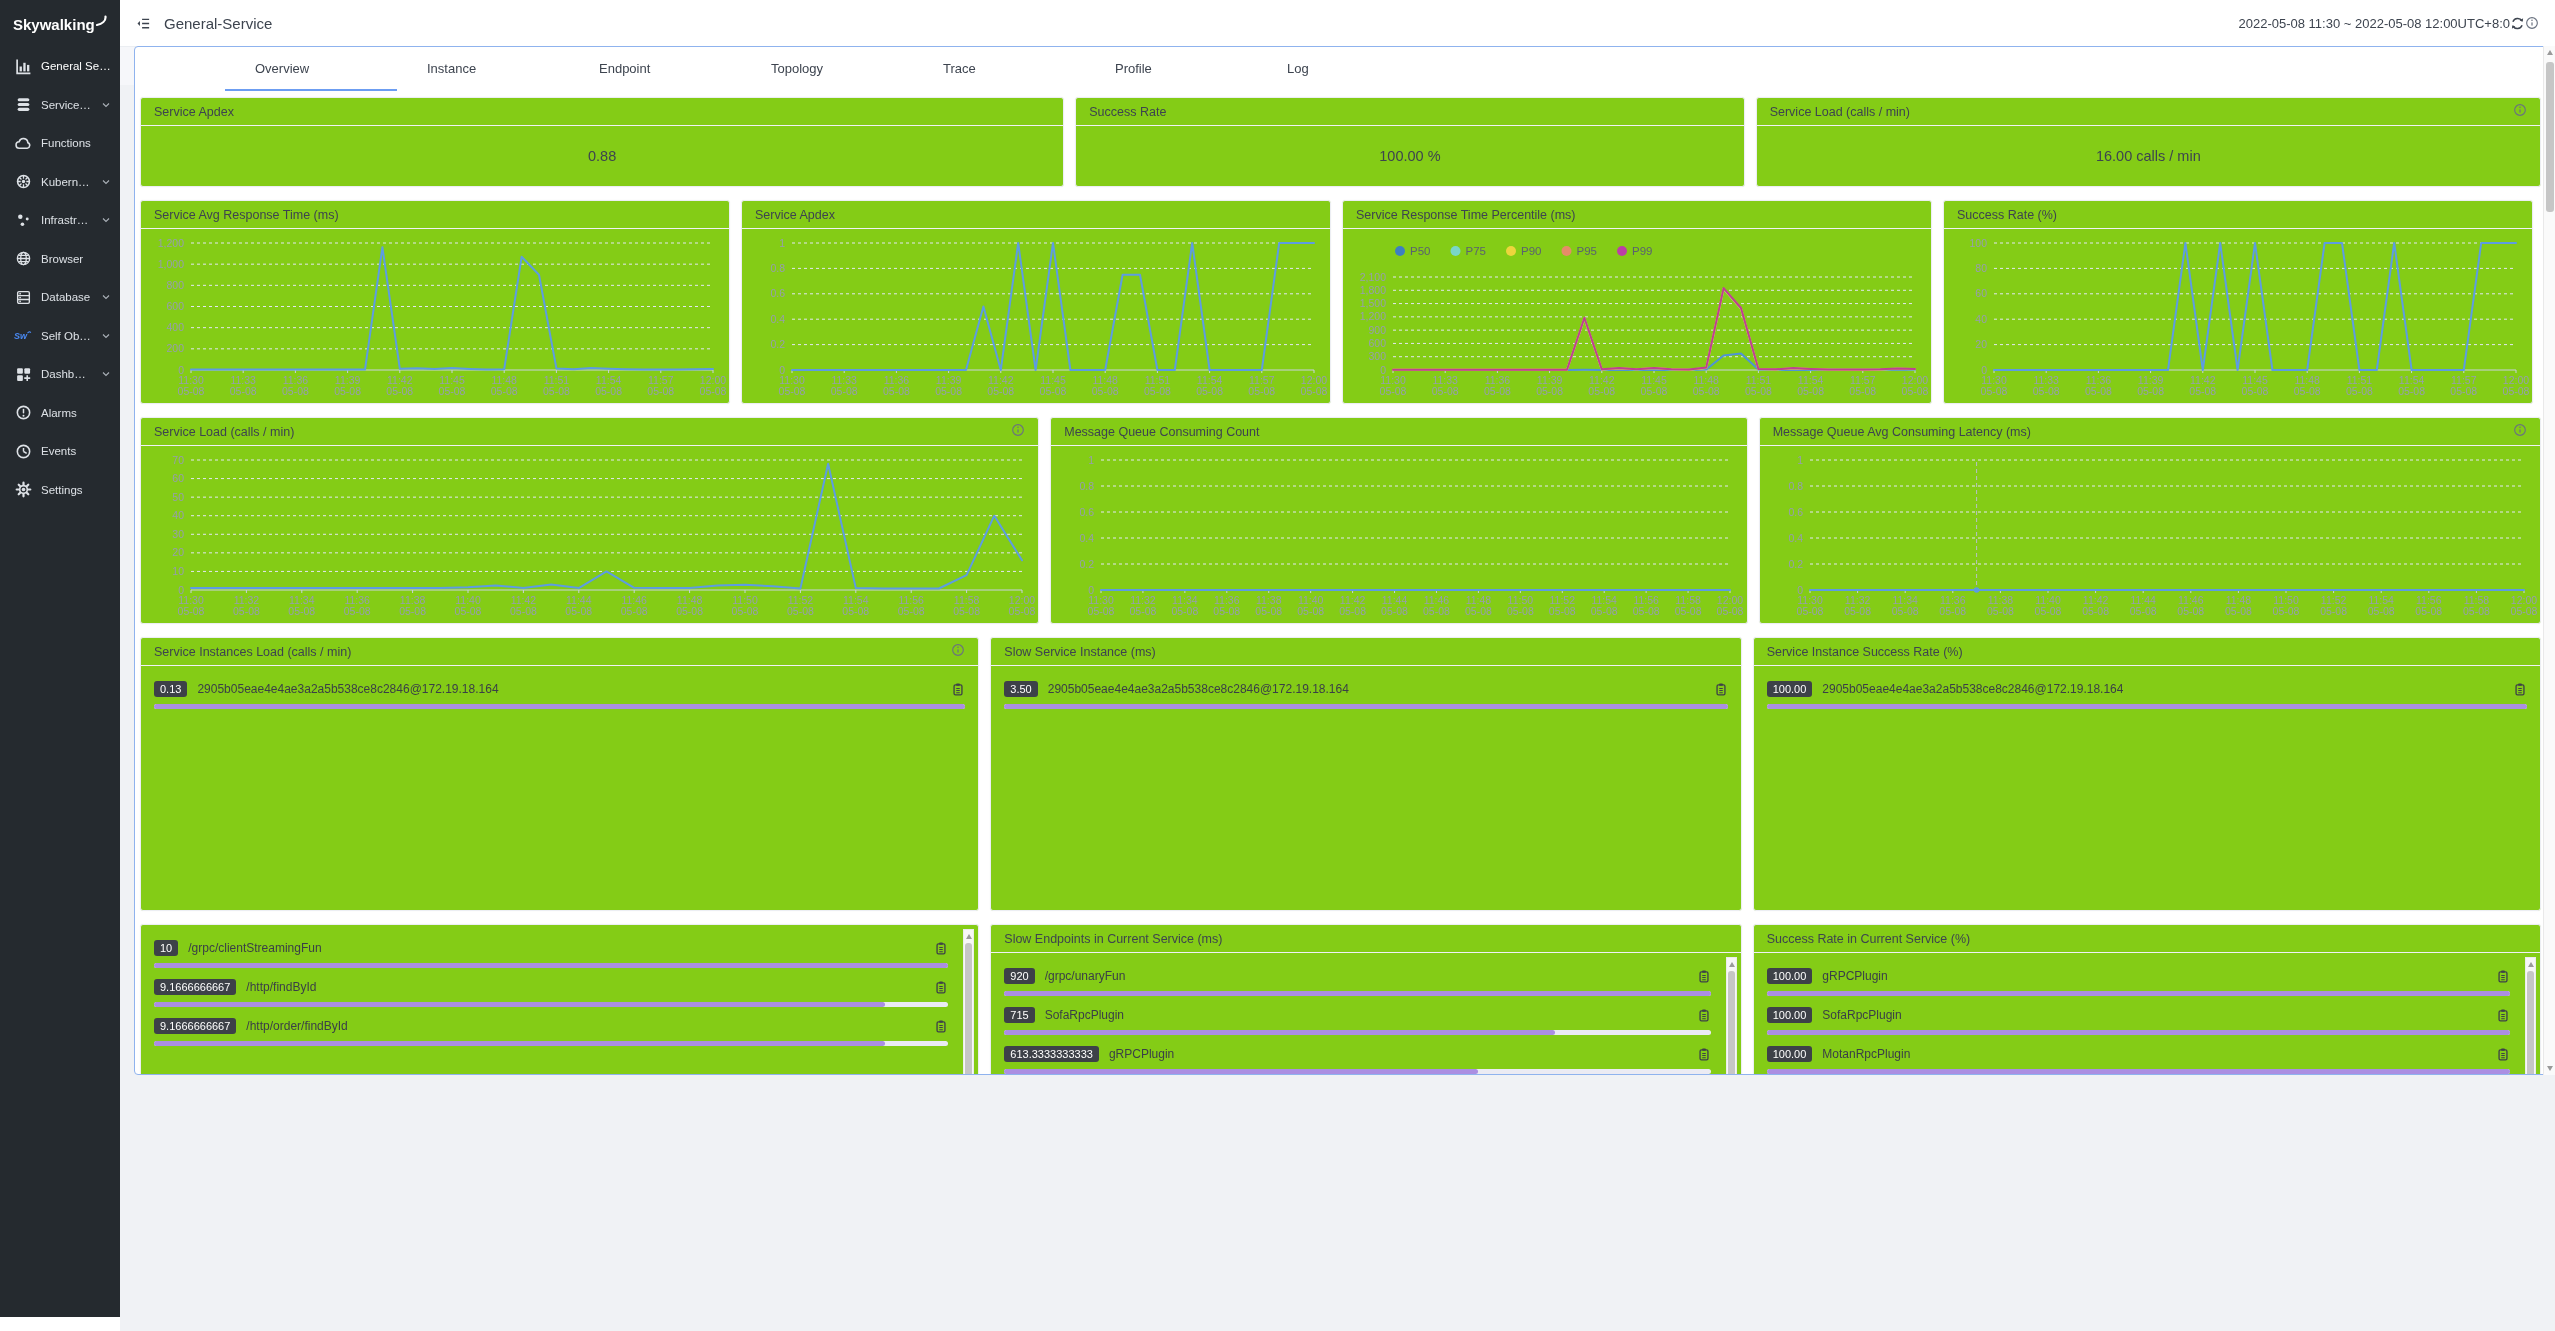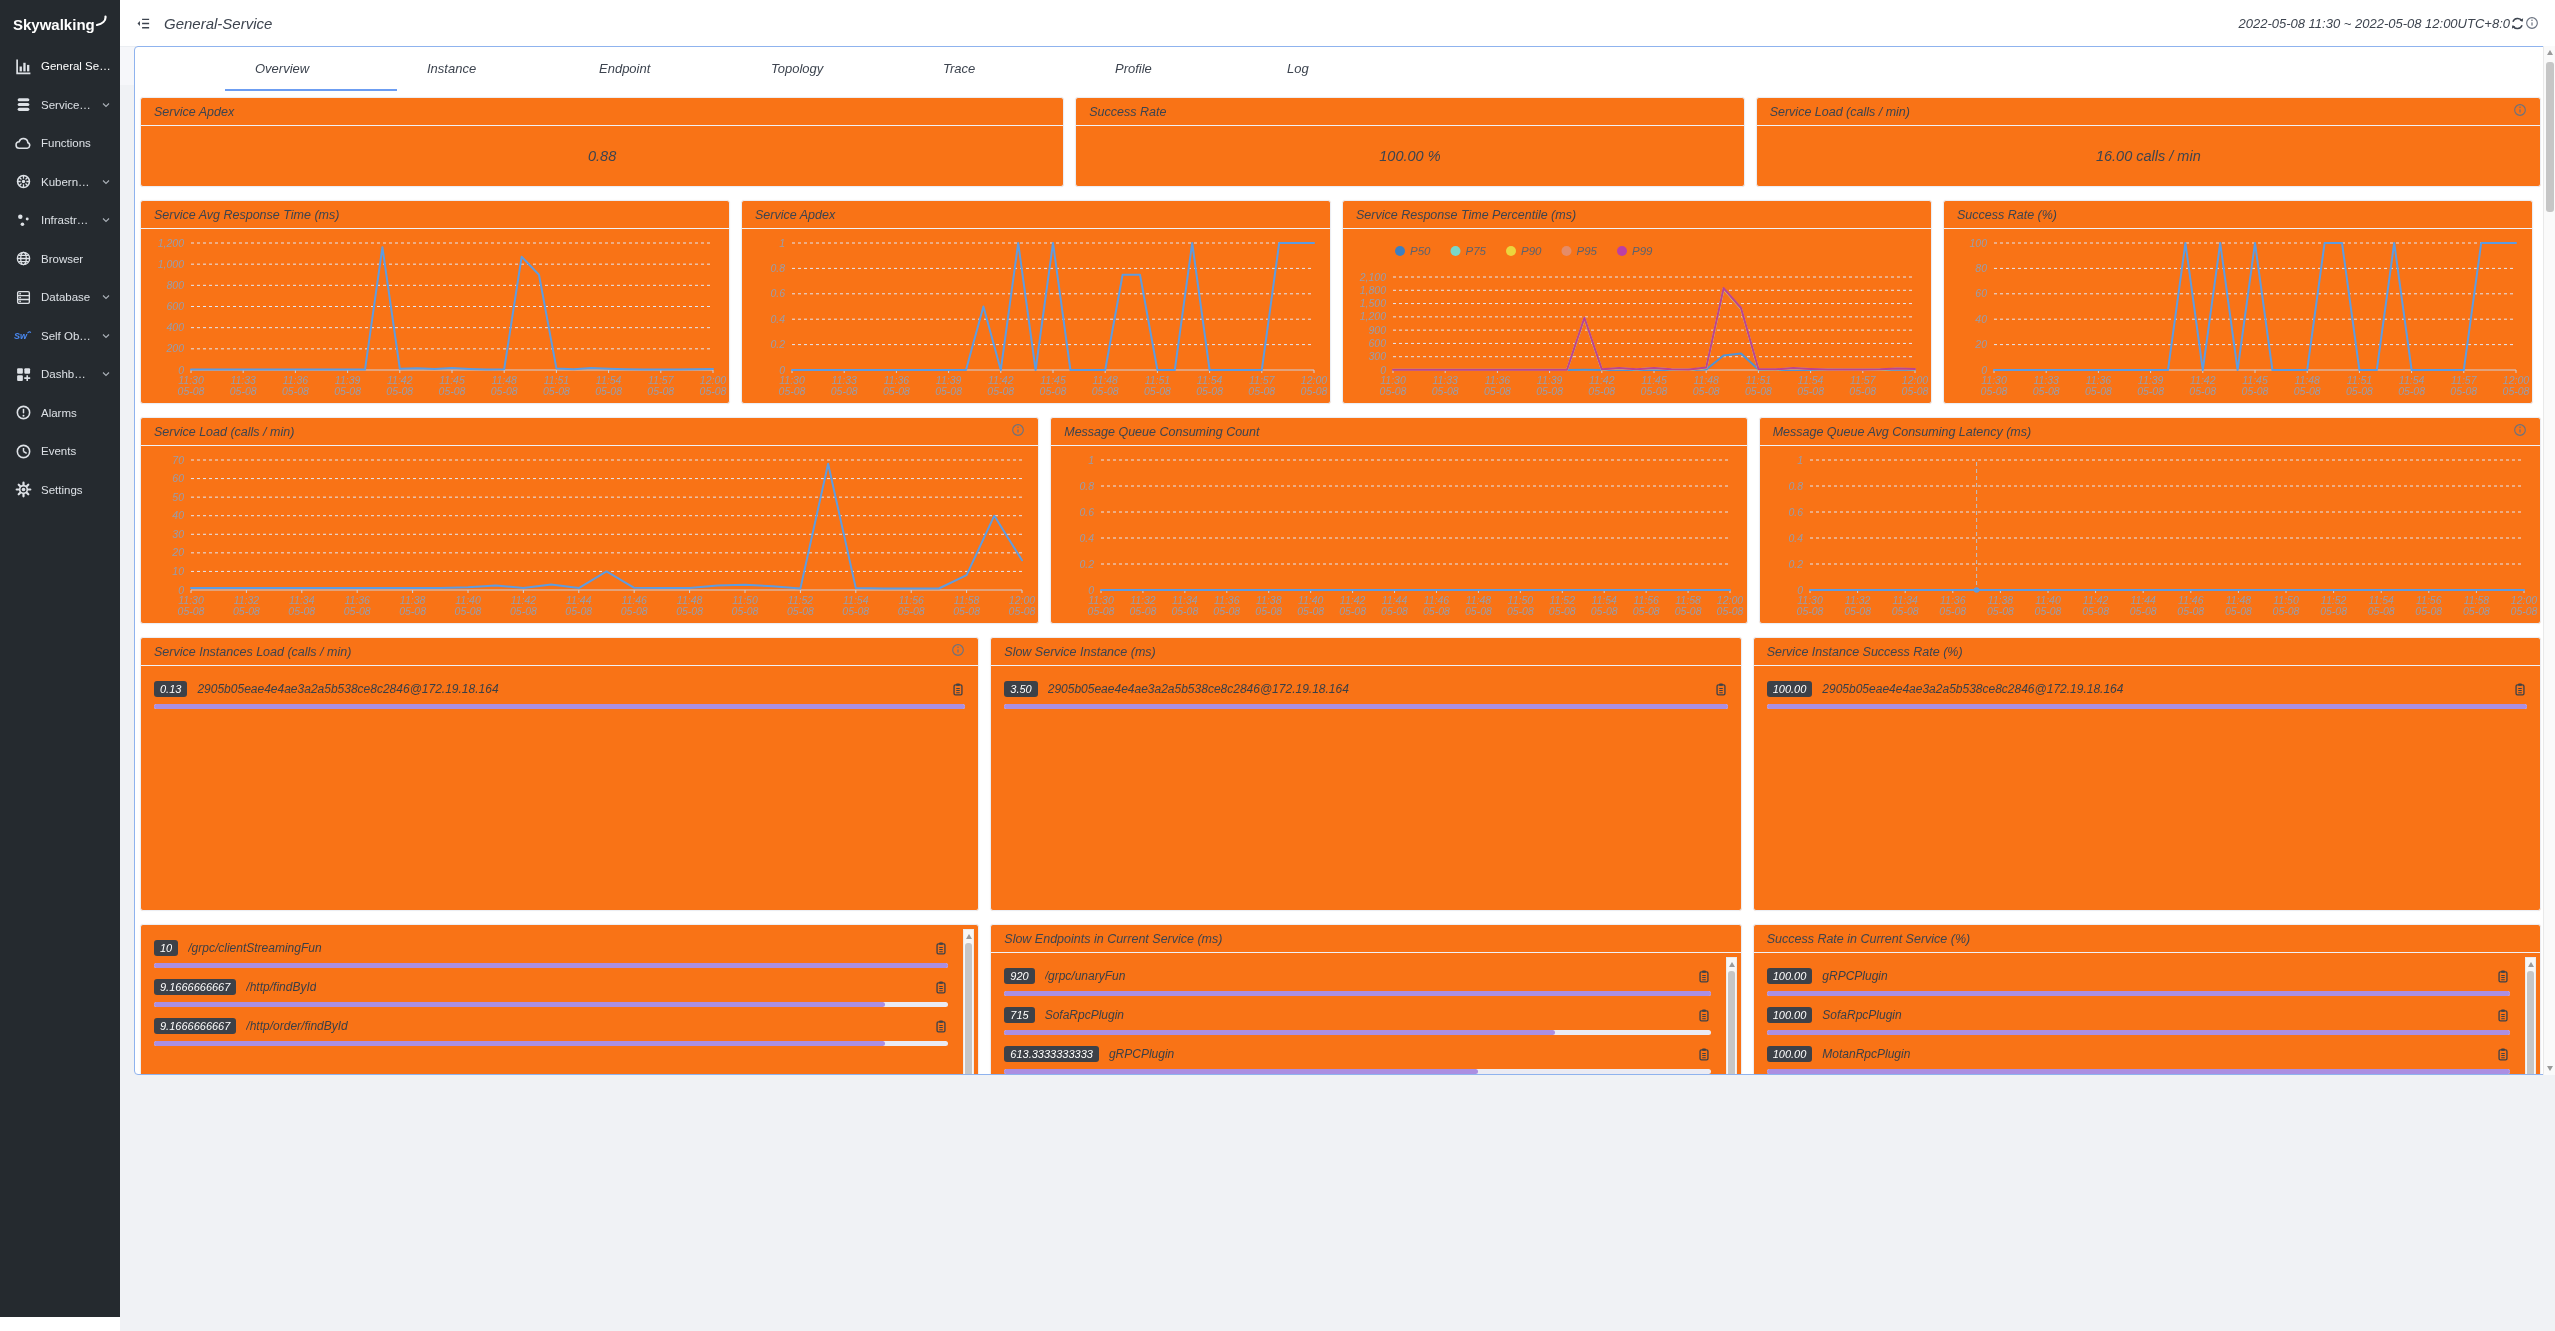--- a/index.html
+++ b/index.html
@@ -14,21 +14,21 @@
   .logo-swoosh { margin-left:1px; margin-top:-3px; }
   .menu { margin-top:14px; }
   .sb-item { height:38.5px; display:flex; align-items:center; padding:0 8px 0 14px;
     gap:9px; font-size:11.5px; cursor:pointer; color:#dde1e6; white-space:nowrap; }
   .sb-item .sb-label { overflow:hidden; text-overflow:ellipsis; }
   .sb-item.active { color:#fff; }
   .sb-icon { width:18px; height:17px; flex:none; display:flex; align-items:center; justify-content:center; }
   .sb-chev { margin-left:auto; flex:none; display:flex; }
 
   
-  .main { position:absolute; left:120px; top:0; right:0; bottom:0; background:#f0f2f5;font-style:italic; }
+  .main { position:absolute; left:120px; top:0; right:0; bottom:0; background:#f0f2f5; }
   .topbar { height:47px; background:#fff; border-bottom:1px solid #ebeef2;
     display:flex; align-items:center; padding:0 16px; gap:13px; }
   .fold-icon { display:flex; cursor:pointer; }
   .topbar-title { font-size:15px; color:#3d444f; }
   .topbar-right { margin-left:auto; display:flex; align-items:center; 
     font-size:13px; color:#3d444f; }
   .tb-icon { display:flex; cursor:pointer; }
 
   .toolbar { height:38px; background:#f6f7fa; display:flex; align-items:center; padding:0 14px; }
   .svc-label { font-size:13px; color:#3d444f; }
@@ -47,21 +47,21 @@
   .dash { position:absolute; left:8px; top:46px; width:2413px; height:1029px;
     background:#fff; border:1px solid var(--container-border,#8fb3ee); border-radius:4px;
     overflow:hidden;margin-left:6px; }
   .tabs { height:44px; display:flex; padding-left:90px; }
   .tab { width:172px; display:flex; align-items:center; padding-left:30px;
     font-size:13px; color:#3d444f; border-bottom:2px solid transparent; cursor:pointer; }
   .tab.active { border-bottom-color:var(--accent,#6c9df2); }
   .rows { padding:6px 5px; display:flex; flex-direction:column; gap:13px; }
   .row { display:flex; gap:11px; }
 
-  .card { background:#f97316; border:1px solid #eceef3; border-radius:3px;
+  .card { background:#84cc16; border:1px solid #eceef3; border-radius:3px;
     display:flex; flex-direction:column; box-shadow:0 0 2px rgba(0,0,0,.04); }
   .card-title { height:28px; flex:none; display:flex; align-items:center;
     justify-content:space-between; padding:0 13px; font-size:12.5px; color:#3d444f;
     border-bottom:1px solid #f0f1f5; }
   .stat-value { flex:1; display:flex; align-items:center; justify-content:center;
     font-size:14.5px; color:#3d444f; }
   .chart { flex:1; position:relative; overflow:hidden; }
   .tick { font-size:10.5px; fill:#969eae; }
   .legend-t { font-size:11.5px; fill:#5a6270; }
 

